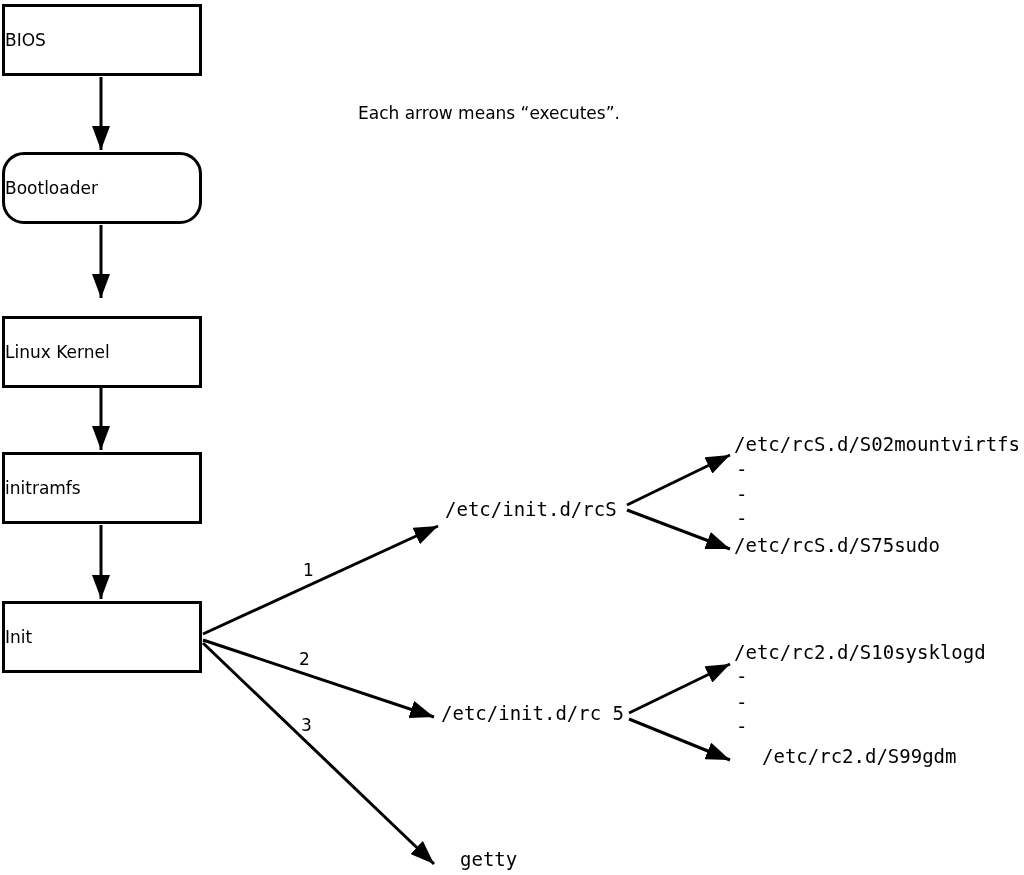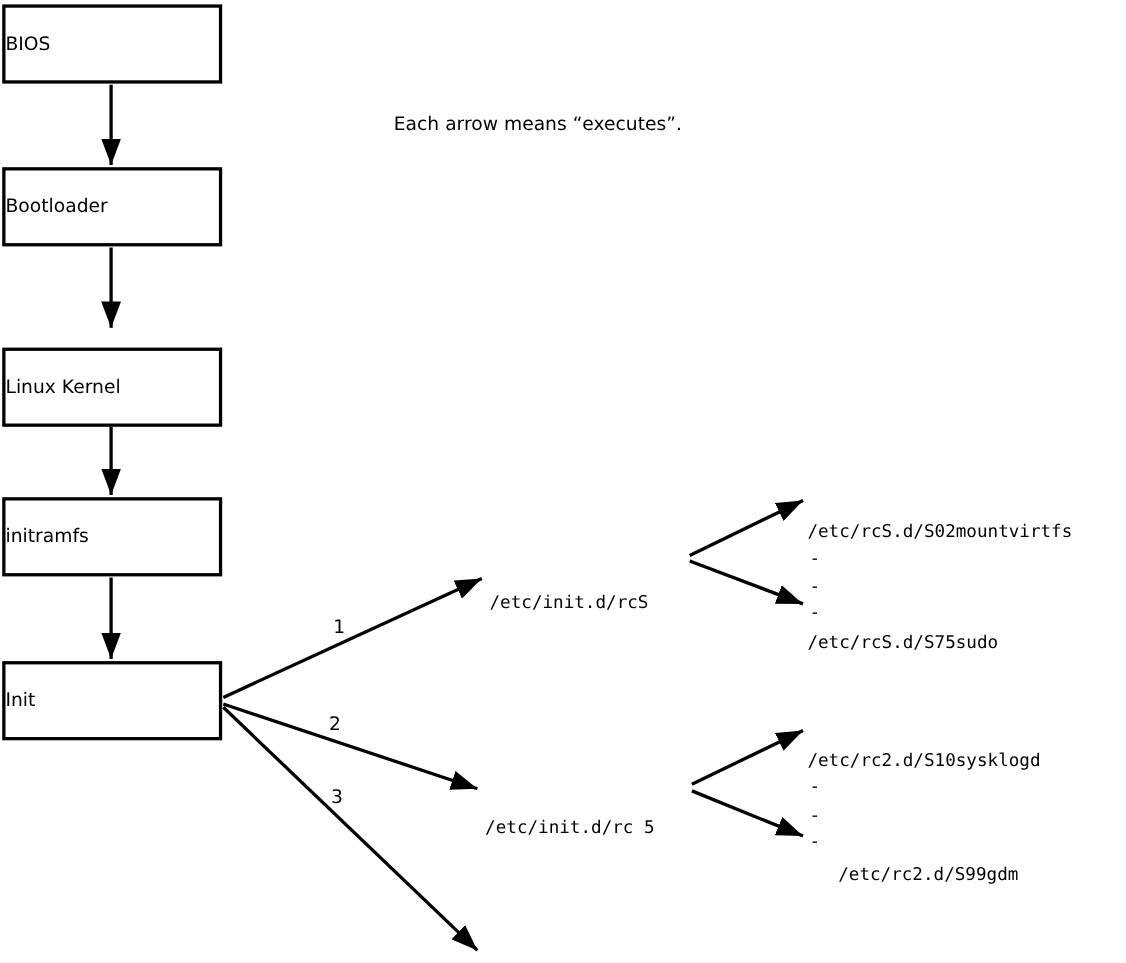--- a/index.html
+++ b/index.html
@@ -26,21 +26,21 @@
     border: 3px solid #000000;
     background: #ffffff;
     display: flex;
     align-items: center;
     justify-content: flex-start;
     font-size: 17px;
     line-height: 20px;
     white-space: nowrap;
   }
   .box-bios       { top: 4px; }
-  .box-bootloader { top: 152px; }
+  .box-bootloader { top: 152px; border-radius: 22px; }
   .box-kernel     { top: 316px; }
   .box-initramfs  { top: 452px; }
   .box-init       { top: 601px; }
   .note {
     position: absolute;
     left: 358px;
     top: 103px;
     font-size: 17px;
     line-height: 20px;
     white-space: nowrap;
@@ -49,24 +49,23 @@
     position: absolute;
     font-size: 17px;
     line-height: 20px;
   }
   .num-1 { left: 303px; top: 560px; }
   .num-2 { left: 299px; top: 649px; }
   .num-3 { left: 301px; top: 715px; }
   .mono {
     position: absolute;
     font-family: "DejaVu Sans Mono", monospace;
-    font-size: 16px;
+    font-size: 19px;
     line-height: 22px;
     white-space: pre;
-    margin-top: 39px;
   }
   .rcs-label   { left: 445px; top: 498px; }
   .rc2-label   { left: 441px; top: 702px; }
   .getty-label { left: 460px; top: 848px; }
   .g1-l0 { left: 734px; top: 433px; }
   .g1-l1 { left: 736px; top: 458px; }
   .g1-l2 { left: 736px; top: 483px; }
   .g1-l3 { left: 736px; top: 507px; }
   .g1-l4 { left: 734px; top: 534px; }
   .g2-l0 { left: 734px; top: 641px; }

